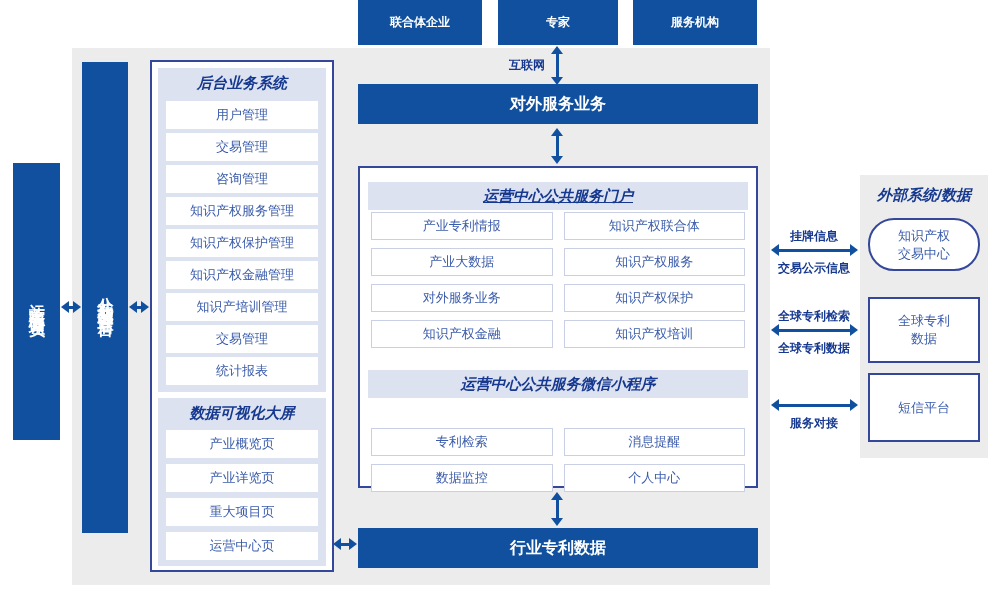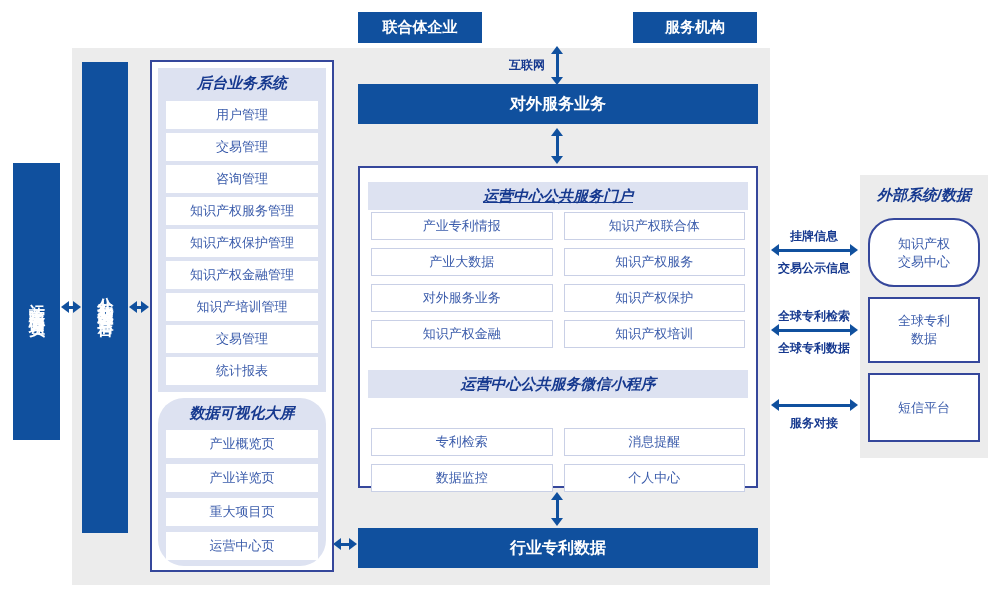--- a/index.html
+++ b/index.html
@@ -10,21 +10,21 @@
     --lav:#dde2f1;
     --gray:#ececec;
     --itemborder:#c9d0e6;
   }
   *{box-sizing:border-box;margin:0;padding:0;}
   body{background:#fff;font-family:"Liberation Sans",sans-serif;}
   .canvas{position:relative;width:1000px;height:601px;background:#fff;overflow:hidden;}
   .abs{position:absolute;}
   .gray-main{left:72px;top:48px;width:698px;height:537px;background:var(--gray);}
   .bluebox{background:var(--blue);color:#fff;font-weight:bold;display:flex;align-items:center;justify-content:center;}
-  .actor{font-size:15px;height:31px;top:12px;}
+  .actor{font-size:12px;height:45px;top:0;}
   .bar{font-size:16px;height:40px;width:400px;left:358px;}
   .vrail{background:var(--blue);color:#fff;font-weight:bold;font-size:16px;letter-spacing:3px;
          writing-mode:vertical-rl;text-orientation:upright;
          display:flex;align-items:center;justify-content:center;}
   .outerbox{background:#fff;border:2px solid var(--navy);}
   .panel{background:var(--lav);}
   .panel-title{display:flex;align-items:center;justify-content:center;
                color:var(--hdr);font-weight:bold;font-style:italic;font-size:15px;height:30px;}
   .item-list{display:flex;flex-direction:column;}
   .witem{background:#fff;color:var(--txt);font-size:13px;height:28px;
@@ -51,20 +51,23 @@
 </style>
 </head>
 <body>
 
 <div class="canvas">
 
   <div class="abs gray-main"></div>
 
   <div class="abs bluebox actor" style="left:358px;width:124px;">
       <span>联合体企业</span>
+    </div>
+  <div class="abs bluebox actor" style="left:498px;width:120px;">
+      <span>专家</span>
     </div>
   <div class="abs bluebox actor" style="left:633px;width:124px;">
       <span>服务机构</span>
     </div>
 
   <div class="abs small-label" style="left:480px;top:57px;width:65px;text-align:right;">互联网</div>
   <div class="abs varrow" style="left:551px;top:46px;height:39px;">
       <span class="shaft"></span>
     </div>
 
@@ -129,34 +132,34 @@
         <div class="witem">交易管理</div>
         <div class="witem">咨询管理</div>
         <div class="witem">知识产权服务管理</div>
         <div class="witem">知识产权保护管理</div>
         <div class="witem">知识产权金融管理</div>
         <div class="witem">知识产培训管理</div>
         <div class="witem">交易管理</div>
         <div class="witem">统计报表</div>
       </div>
     </div>
-    <div class="abs panel" style="left:6px;top:336px;width:168px;height:168px;border-radius:26px;">
+    <div class="abs panel" style="left:6px;top:336px;width:168px;height:168px;">
       <div class="panel-title">数据可视化大屏</div>
       <div class="item-list" style="padding:2px 8px 0 8px;gap:6px;">
         <div class="witem">产业概览页</div>
         <div class="witem">产业详览页</div>
         <div class="witem">重大项目页</div>
         <div class="witem">运营中心页</div>
       </div>
     </div>
   </div>
 
   <div class="abs" style="left:860px;top:175px;width:128px;height:283px;background:var(--gray);">
     <div class="abs panel-title" style="left:0;top:8px;width:128px;height:24px;background:none;">外部系统/数据</div>
-    <div class="abs extbox" style="left:8px;top:43px;width:112px;height:69px;border-radius:26px;">知识产权
+    <div class="abs extbox" style="left:8px;top:43px;width:112px;height:53px;border-radius:26px;">知识产权
 交易中心</div>
     <div class="abs extbox" style="left:8px;top:122px;width:112px;height:66px;">全球专利
 数据</div>
     <div class="abs extbox" style="left:8px;top:198px;width:112px;height:69px;">短信平台</div>
   </div>
 
   <div class="abs small-label" style="left:764px;top:228px;width:100px;">挂牌信息</div>
   <div class="abs harrow" style="left:771px;top:244px;width:87px;">
       <span class="shaft"></span>
     </div>

